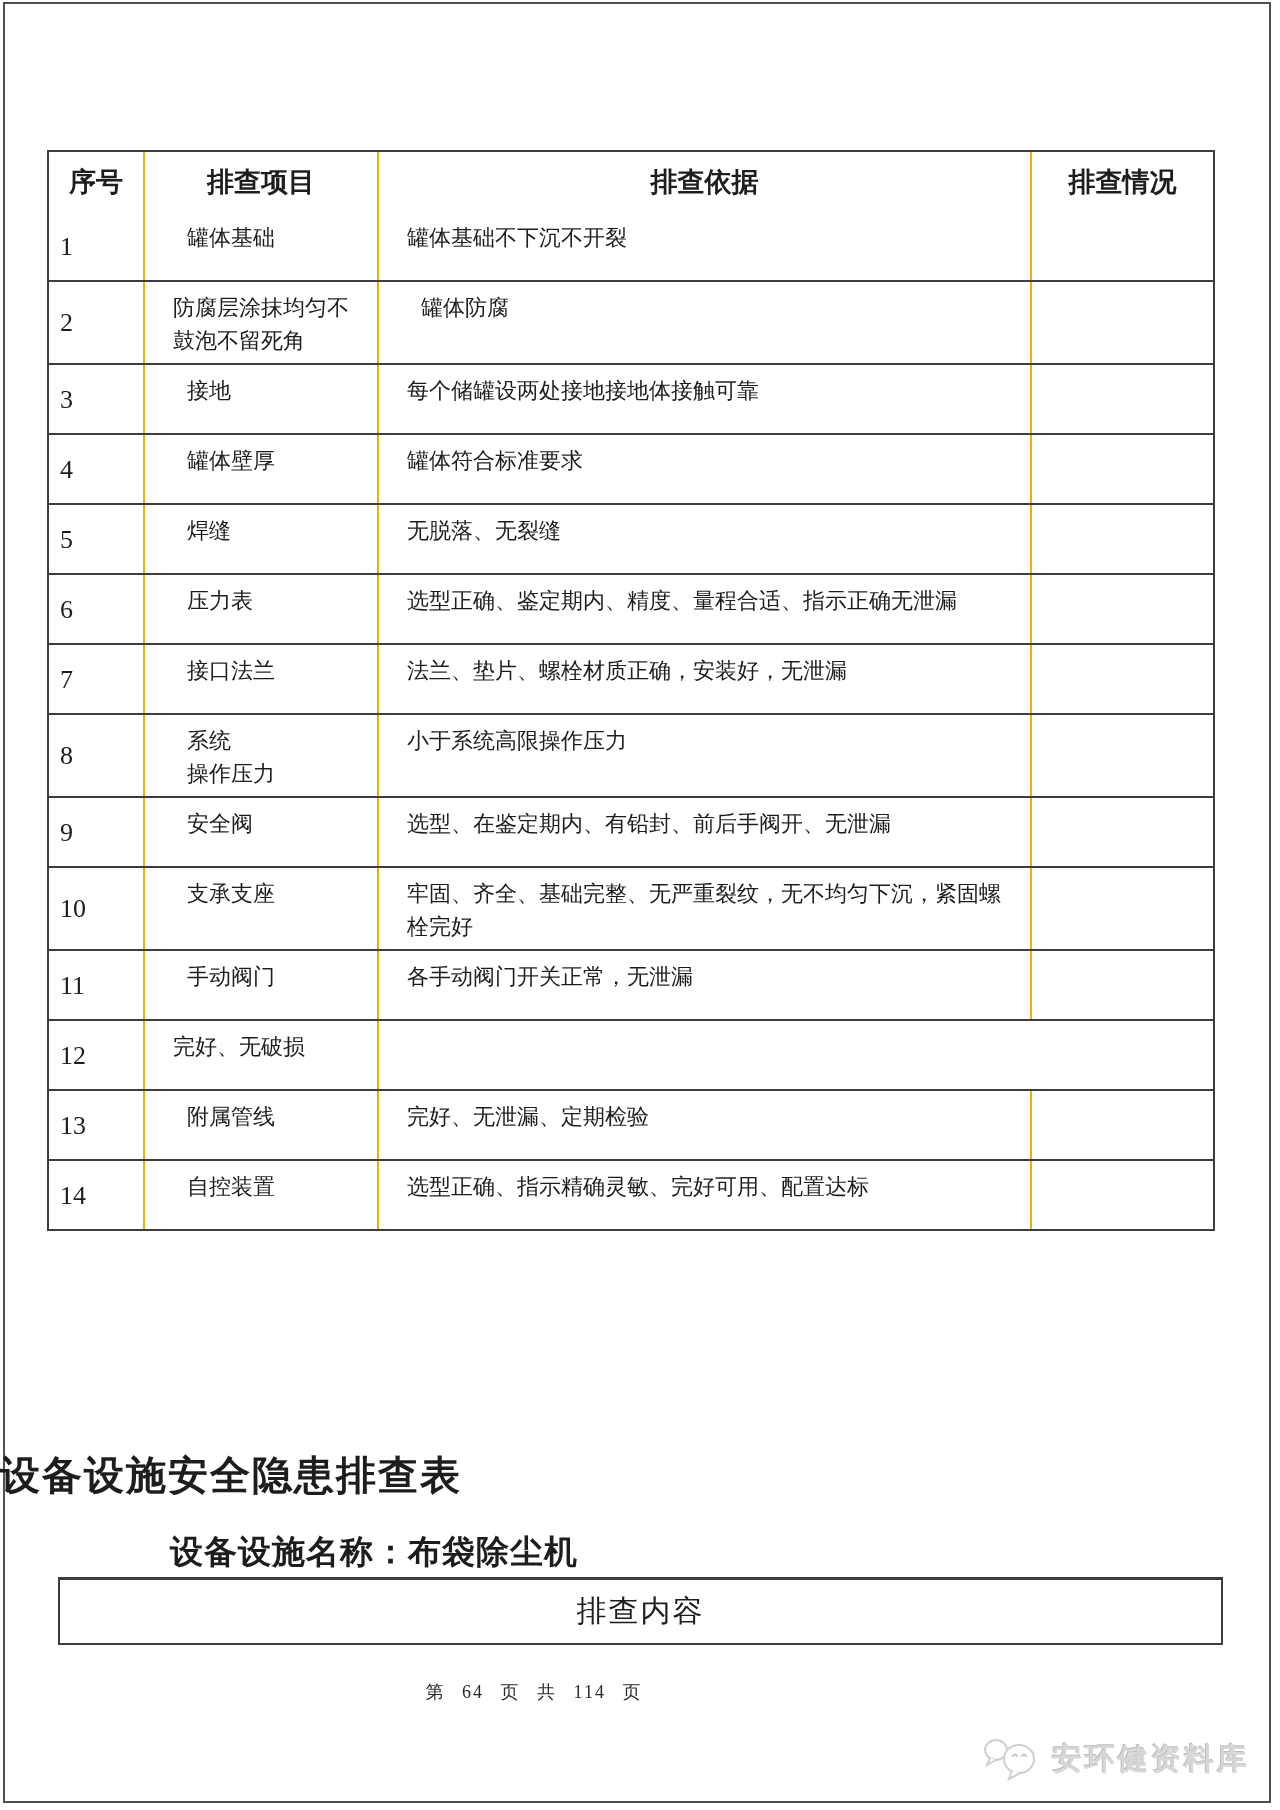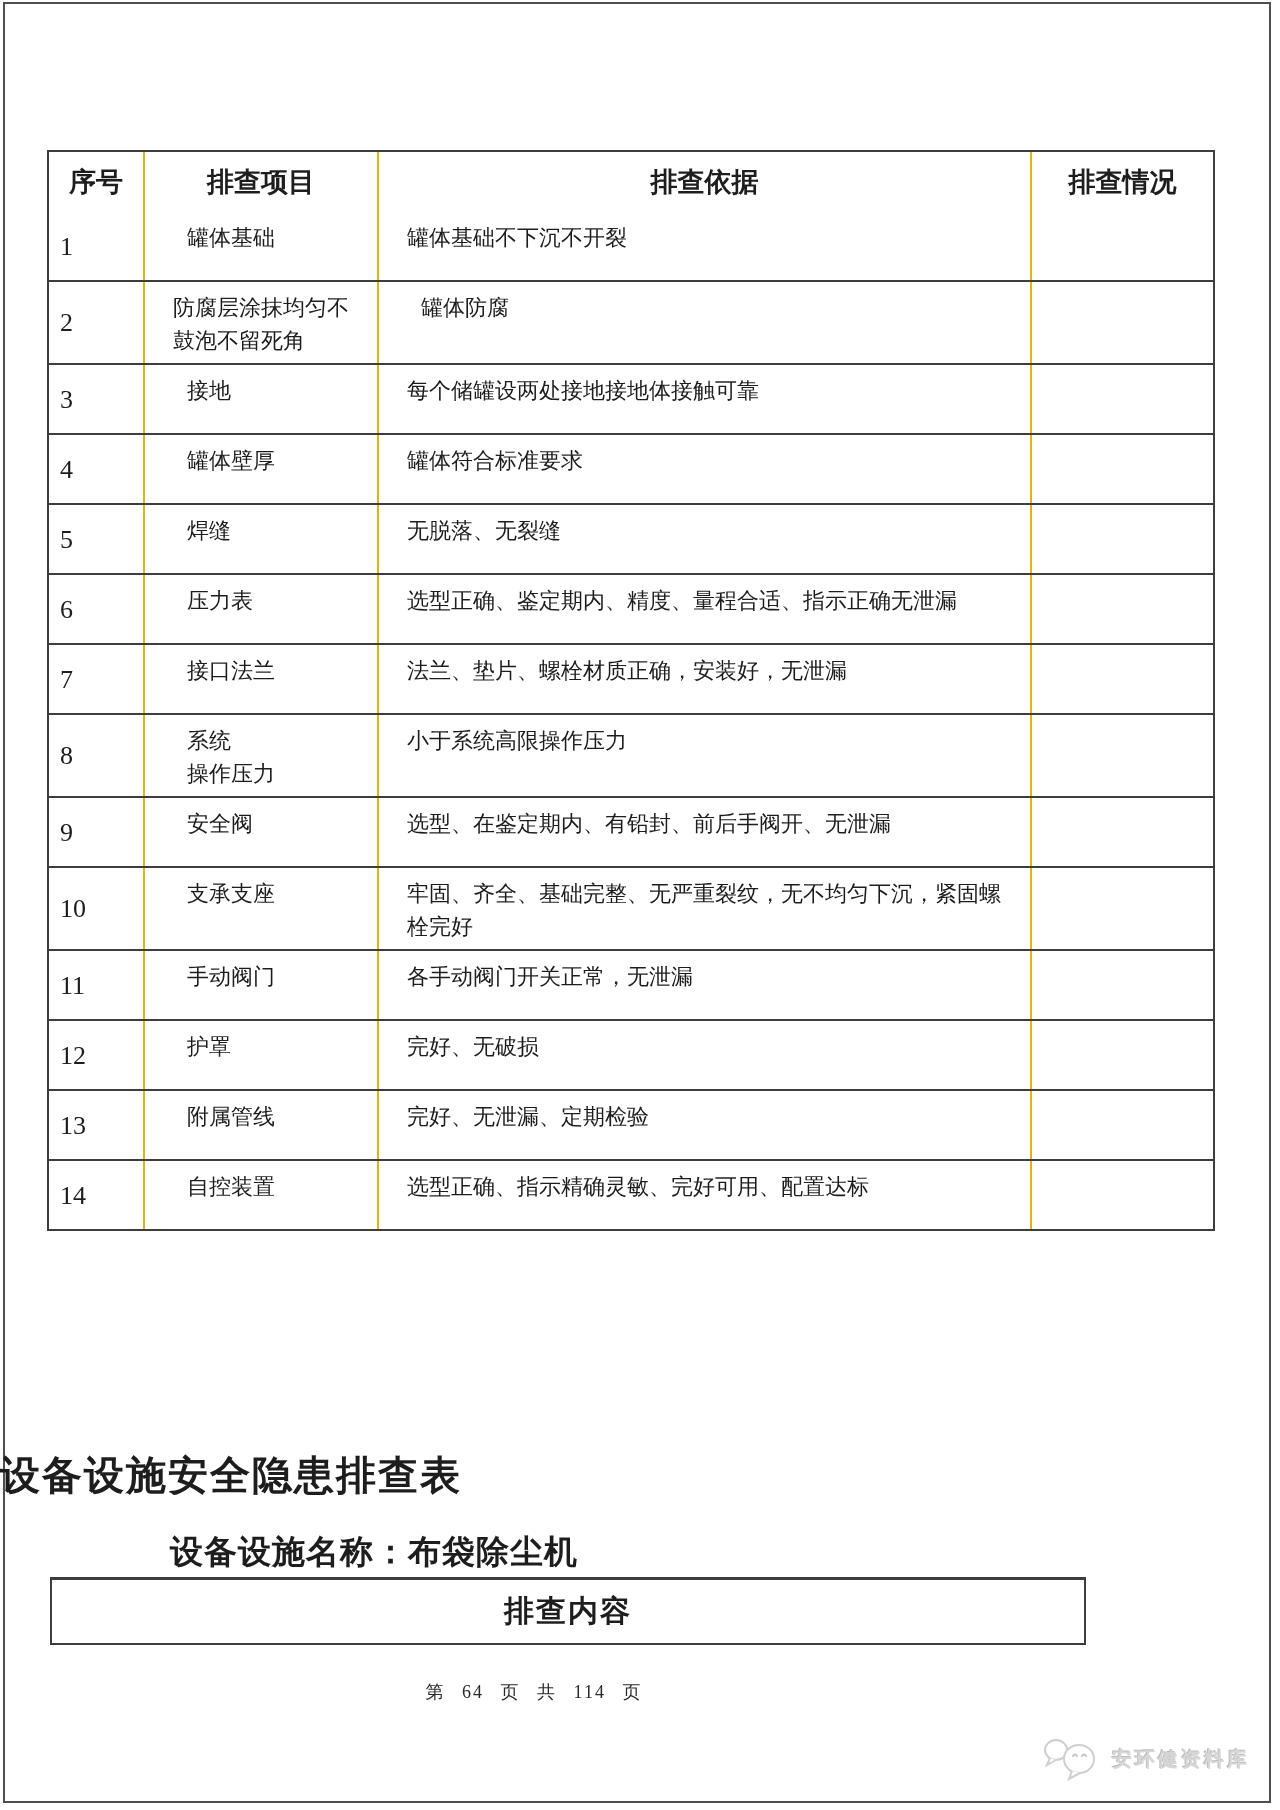--- a/index.html
+++ b/index.html
@@ -36,36 +36,36 @@
   
   .doc-title{
     position:absolute;top:1448px;left:0;width:1280px;
     font-size:40px;font-weight:bold;letter-spacing:2px;
   }
   .equip-line{
     position:absolute;top:1530px;left:170px;
     font-size:33px;font-weight:bold;letter-spacing:1px;
   }
   .content-table{
-    position:absolute;left:50px;top:1577px;width:1036px;height:68px;
+    position:absolute;left:58px;top:1577px;width:1165px;height:68px;
     border:2px solid #3d3d3d;border-top-width:3px;box-sizing:border-box;
     display:flex;align-items:center;justify-content:center;
-    font-size:30px;font-weight:bold;background:#fff;letter-spacing:2px;
+    font-size:30px;font-weight:normal;background:#fff;letter-spacing:2px;
   }
   .page-footer{
     position:absolute;top:1680px;left:0;width:1068px;text-align:center;
     font-size:18px;color:#2a2a2a;word-spacing:10px;letter-spacing:2px;
   }
   
   .watermark{
     position:absolute;right:30px;top:1736px;
     display:flex;align-items:center;gap:10px;
   }
   .wm-text{
-    font-size:20px;font-weight:bold;letter-spacing:3px;
+    font-size:30px;font-weight:bold;letter-spacing:3px;
     color:#d7d7d7;
     text-shadow:-1px -1px 0 #bdbdbd,1px 1px 0 #ffffff;
   }
   .wm-logo{display:block;}
 </style>
 </head>
 <body>
 
 <div class="page-frame"></div>
 
@@ -139,21 +139,20 @@
         <div class="cell c-status"></div>
       </div>
       <div class="trow tbody-row">
         <div class="cell c-no">11</div>
         <div class="cell c-item">手动阀门</div>
         <div class="cell c-basis">各手动阀门开关正常，无泄漏</div>
         <div class="cell c-status"></div>
       </div>
       <div class="trow tbody-row">
         <div class="cell c-no">12</div>
-        <div class="cell c-item">护罩</div>
         <div class="cell c-basis">完好、无破损</div>
         <div class="cell c-status"></div>
       </div>
       <div class="trow tbody-row">
         <div class="cell c-no">13</div>
         <div class="cell c-item">附属管线</div>
         <div class="cell c-basis">完好、无泄漏、定期检验</div>
         <div class="cell c-status"></div>
       </div>
       <div class="trow tbody-row">

